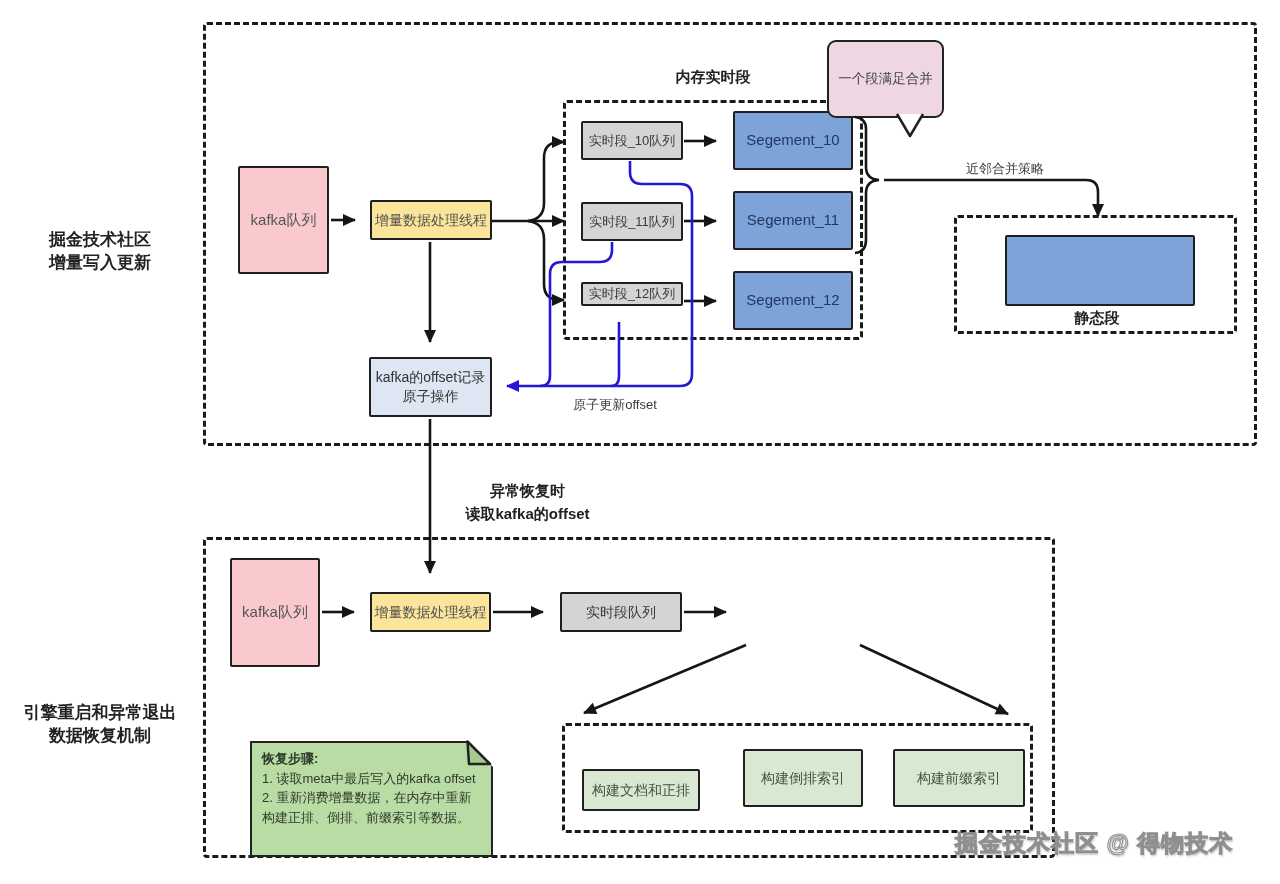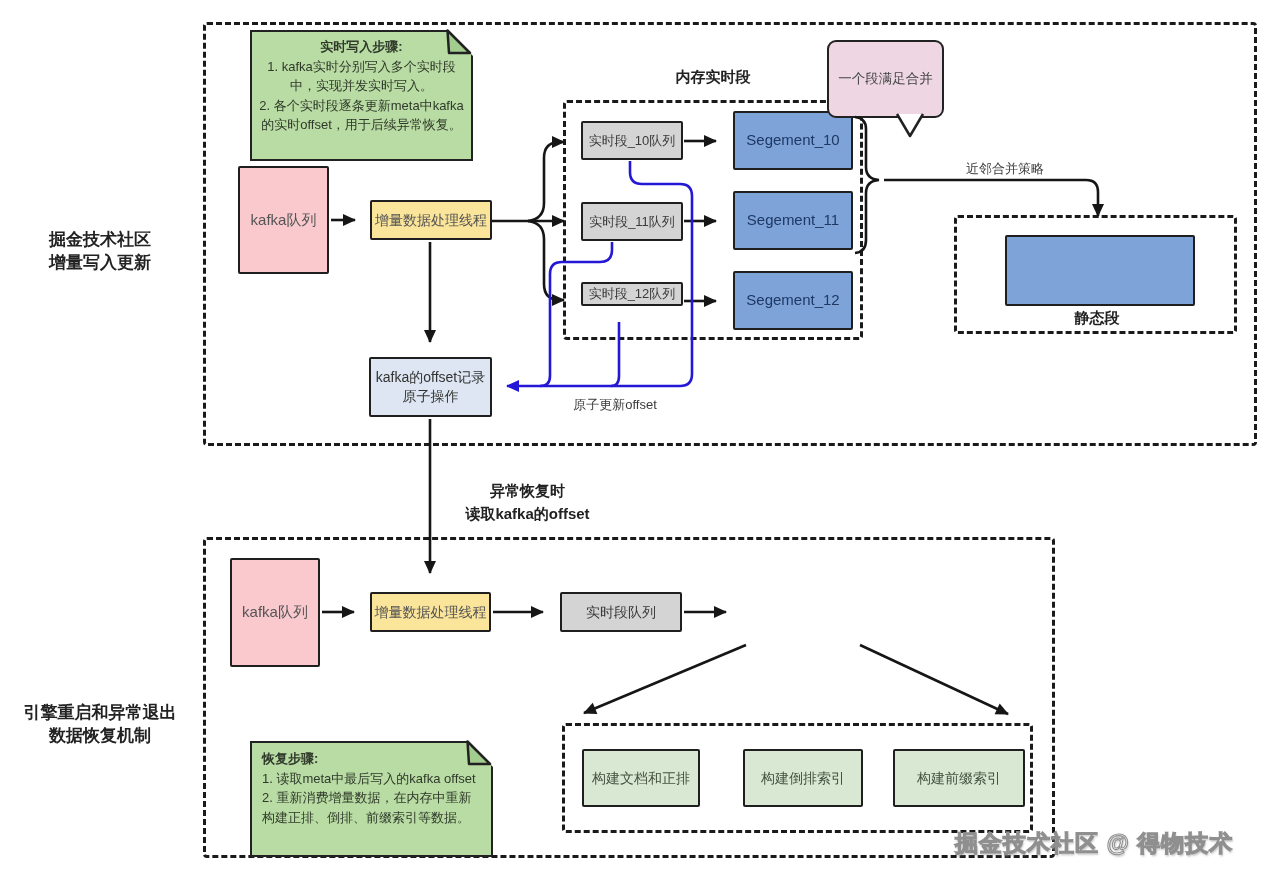--- a/index.html
+++ b/index.html
@@ -39,29 +39,20 @@
 
   <div class="abs sidelabel" style="left:20px;top:229px;width:160px;">
     <div>掘金技术社区</div>
     <div>增量写入更新</div>
   </div>
   <div class="abs sidelabel" style="left:10px;top:702px;width:180px;">
     <div>引擎重启和异常退出</div>
     <div>数据恢复机制</div>
   </div>
 
-  <div class="note" style="left:250px;top:30px;width:223px;height:131px;text-align:center;">
-    <svg class="dogear" width="28" height="28" viewBox="0 0 28 28">
-      <path d="M0 0 L28 28 L28 0 Z" fill="#ffffff"></path>
-      <path d="M1.5 1.5 L24 24 L3 24 Z" fill="#a3cd8e" stroke="#222" stroke-width="2.5" stroke-linejoin="round"></path>
-    </svg>
-    <div class="ttl">实时写入步骤:</div>
-    <div>1. kafka实时分别写入多个实时段中，实现并发实时写入。</div>
-    <div>2. 各个实时段逐条更新meta中kafka的实时offset，用于后续异常恢复。</div>
-  </div>
 
   <div class="abs box pink" style="left:238px;top:166px;width:91px;height:108px;">
     <span>kafka队列</span>
   </div>
   <div class="abs box yellow" style="left:370px;top:200px;width:122px;height:40px;">
     <span>增量数据处理线程</span>
   </div>
 
   <div class="abs seclabel" style="left:613px;top:68px;width:200px;">内存实时段</div>
   <div class="abs dashed" style="left:563px;top:100px;width:300px;height:240px;"></div>
@@ -121,21 +112,21 @@
     <svg class="dogear" width="28" height="28" viewBox="0 0 28 28">
       <path d="M0 0 L28 28 L28 0 Z" fill="#ffffff"></path>
       <path d="M1.5 1.5 L24 24 L3 24 Z" fill="#a3cd8e" stroke="#222" stroke-width="2.5" stroke-linejoin="round"></path>
     </svg>
     <div class="ttl">恢复步骤:</div>
     <div>1. 读取meta中最后写入的kafka offset</div>
     <div>2. 重新消费增量数据，在内存中重新构建正排、倒排、前缀索引等数据。</div>
   </div>
 
   <div class="abs dashed" style="left:562px;top:723px;width:471px;height:110px;"></div>
-  <div class="abs box greenbox" style="left:582px;top:749px;width:118px;height:58px;">
+  <div class="abs box greenbox" style="left:582px;top:769px;width:118px;height:42px;">
     <span>构建文档和正排</span>
     </div>
   <div class="abs box greenbox" style="left:743px;top:749px;width:120px;height:58px;">
     <span>构建倒排索引</span>
     </div>
   <div class="abs box greenbox" style="left:893px;top:749px;width:132px;height:58px;">
     <span>构建前缀索引</span>
     </div>
 
   <svg class="overlay" width="1280" height="884" viewBox="0 0 1280 884">

